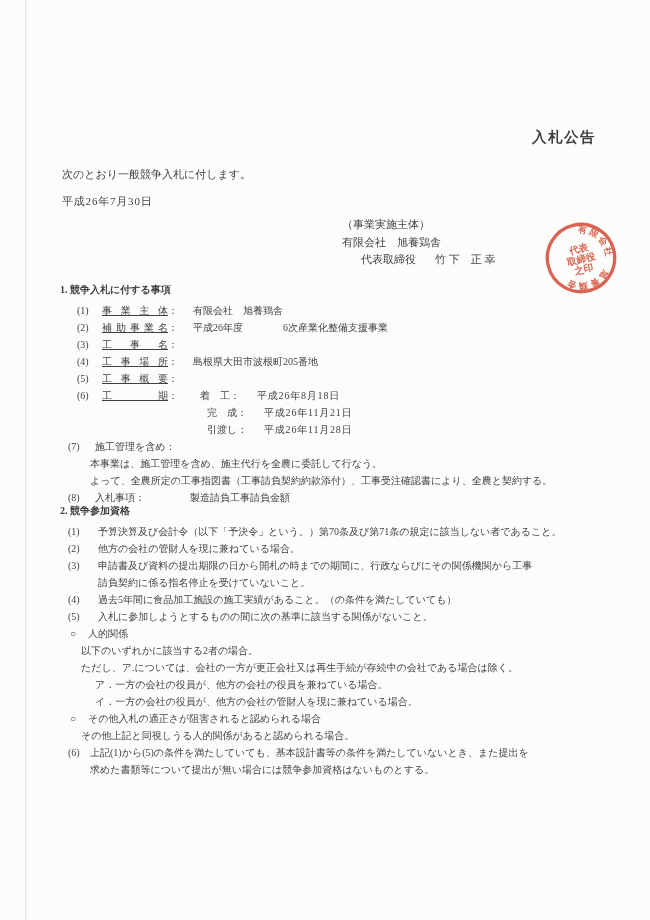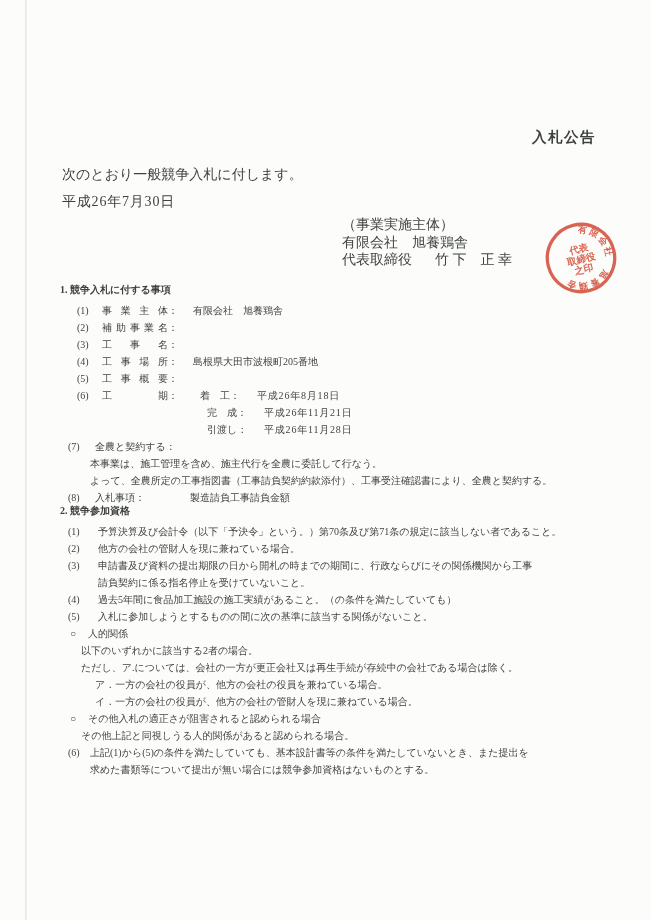--- a/index.html
+++ b/index.html
@@ -11,44 +11,44 @@
     position:relative;
     overflow:hidden;
   }
   .sheet { position:absolute; inset:0; }
   .scan-edge { position:absolute; left:25px; top:0; bottom:0; width:2px;
     background:linear-gradient(to right,#e4e4e2,#f4f4f2); }
 
   .title { position:absolute; top:128px; left:0; width:596px; text-align:right;
     font-size:14.5px; font-weight:bold; letter-spacing:1.5px; }
 
-  .body-text { font-size:14px; line-height:17px; }
+  .body-text { font-size:11px; line-height:17px; }
 
   .intro { position:absolute; top:166px; left:62px; }
   .date  { position:absolute; top:193px; left:62px; letter-spacing:0.8px; }
 
   .issuer { position:absolute; top:216px; left:342px; line-height:17.5px; }
-  .issuer-row { display:flex; }
+  .issuer-row { display:flex;text-align:center; }
   .issuer-row .i-title { width:93px; }
 
   .seal { position:absolute; left:544px; top:221px; width:74px; height:74px;
     transform:rotate(-14deg); opacity:0.88; }
   .seal svg { width:100%; height:100%; }
   .seal text { font-family:"Liberation Serif","DejaVu Serif",serif; font-weight:bold; }
 
   .sec { position:absolute; left:60px; width:545px; font-size:10px; line-height:17px; }
   .sec1 { top:281px; }
   .sec2 { top:502px; }
   .sec-h { font-weight:bold; margin-bottom:4px; }
 
   
   .row { display:flex; padding-left:17px; }
   .row .no { width:25px; flex:none; }
   .row .lbl { width:91px; flex:none; white-space:nowrap; }
-  .row .lbl .j { display:inline-block; width:66px; text-align:justify; text-align-last:justify; }
+  .row .lbl .j { display:inline-block; width:66px; text-align:justify; text-align-last:justify;text-decoration:underline; }
   .row .val { flex:1; white-space:nowrap; }
   .row .sched { margin-left:7px; display:flex; white-space:nowrap; }
   .srow { padding-left:140px;align-items:flex-end; }
   .slbl { width:57px; flex:none; }
   .sval { letter-spacing:0.8px; white-space:nowrap; }
   .row.out { padding-left:8px; }
   .row.out .no { width:27px; }
   .plain { white-space:nowrap; }
   .lbl8 { width:95px; flex:none; }
   .pline { padding-left:30px; white-space:nowrap; }
@@ -104,20 +104,21 @@
     <div class="sec-h">1. 競争入札に付する事項</div>
 
     <div class="row">
       <span class="no">(1)</span>
       <span class="lbl"><span class="j">事業主体</span><span>：</span></span>
       <span class="val">有限会社　旭養鶏舎</span>
     </div>
     <div class="row">
       <span class="no">(2)</span>
       <span class="lbl"><span class="j">補助事業名</span><span>：</span></span>
+      <span class="val">平成26年度　　　　6次産業化整備支援事業</span>
     </div>
     <div class="row">
       <span class="no">(3)</span>
       <span class="lbl"><span class="j">工事名</span><span>：</span></span>
     </div>
     <div class="row">
       <span class="no">(4)</span>
       <span class="lbl"><span class="j">工事場所</span><span>：</span></span>
       <span class="val">島根県大田市波根町205番地</span>
     </div>
@@ -142,21 +143,21 @@
     </div>
     <div class="row srow">
       <span class="sched">
           <span class="slbl">引渡し：</span>
           <span class="sval">平成26年11月28日</span>
         </span>
     </div>
 
     <div class="row out">
       <span class="no">(7)</span>
-      <span class="plain">全農と契約する：</span>
+      <span class="plain">施工管理を含め：</span>
     </div>
     <div class="pline">本事業は、施工管理を含め、施主代行を全農に委託して行なう。</div>
     <div class="pline">よって、全農所定の工事指図書（工事請負契約約款添付）、工事受注確認書により、全農と契約する。</div>
 
     <div class="row out">
       <span class="no">(8)</span>
       <span class="lbl8">入札事項：</span>
       <span class="val">製造請負工事請負金額</span>
     </div>
   </section>

